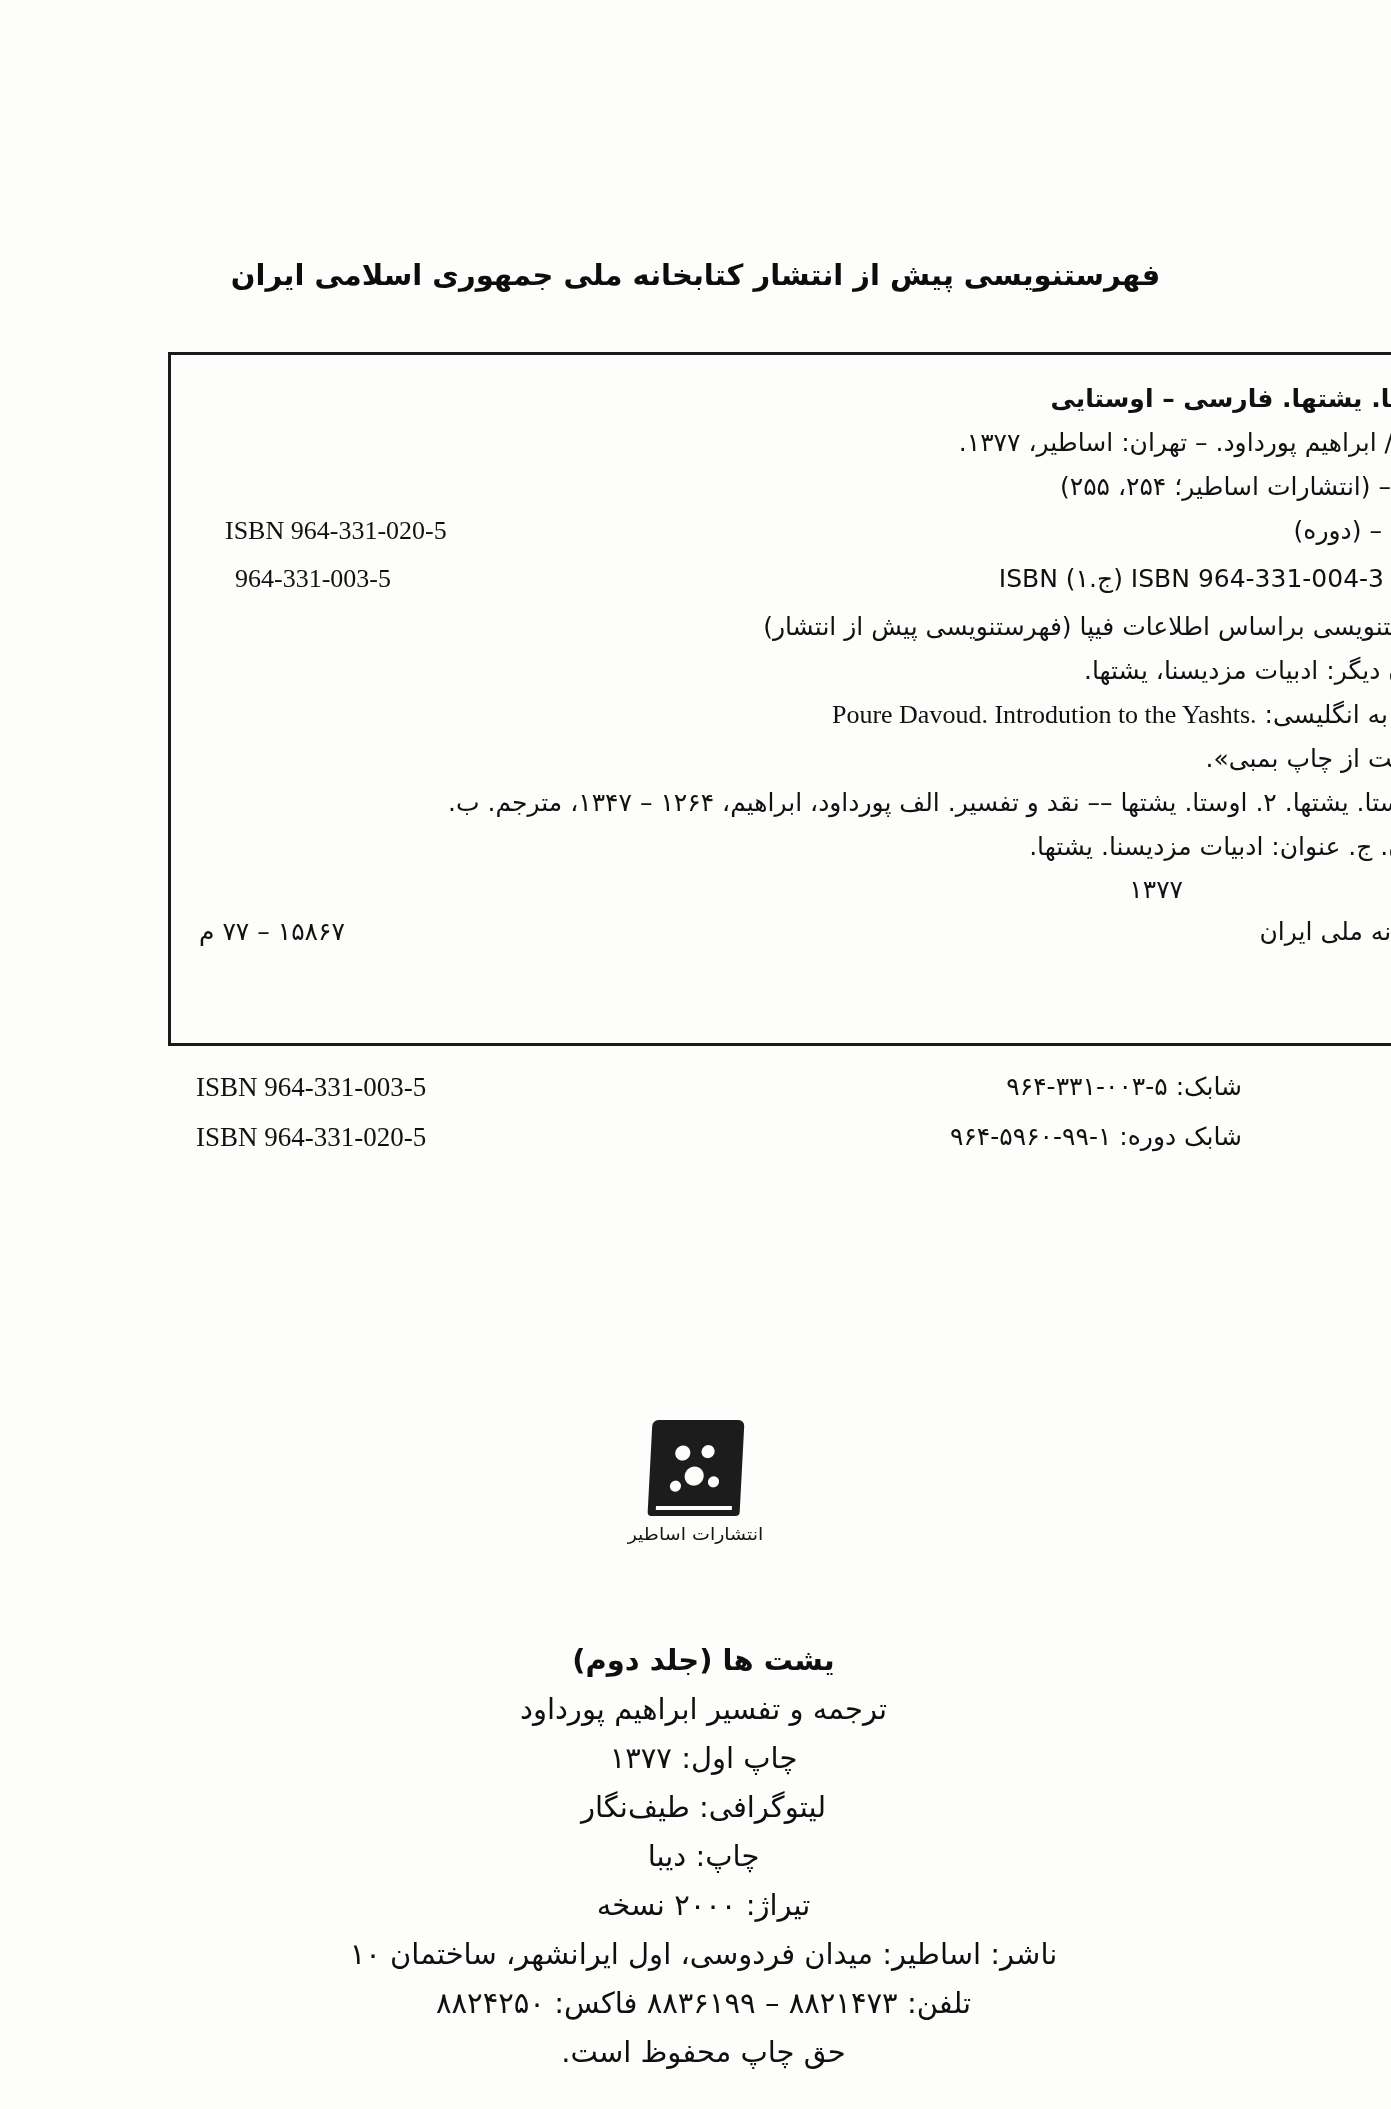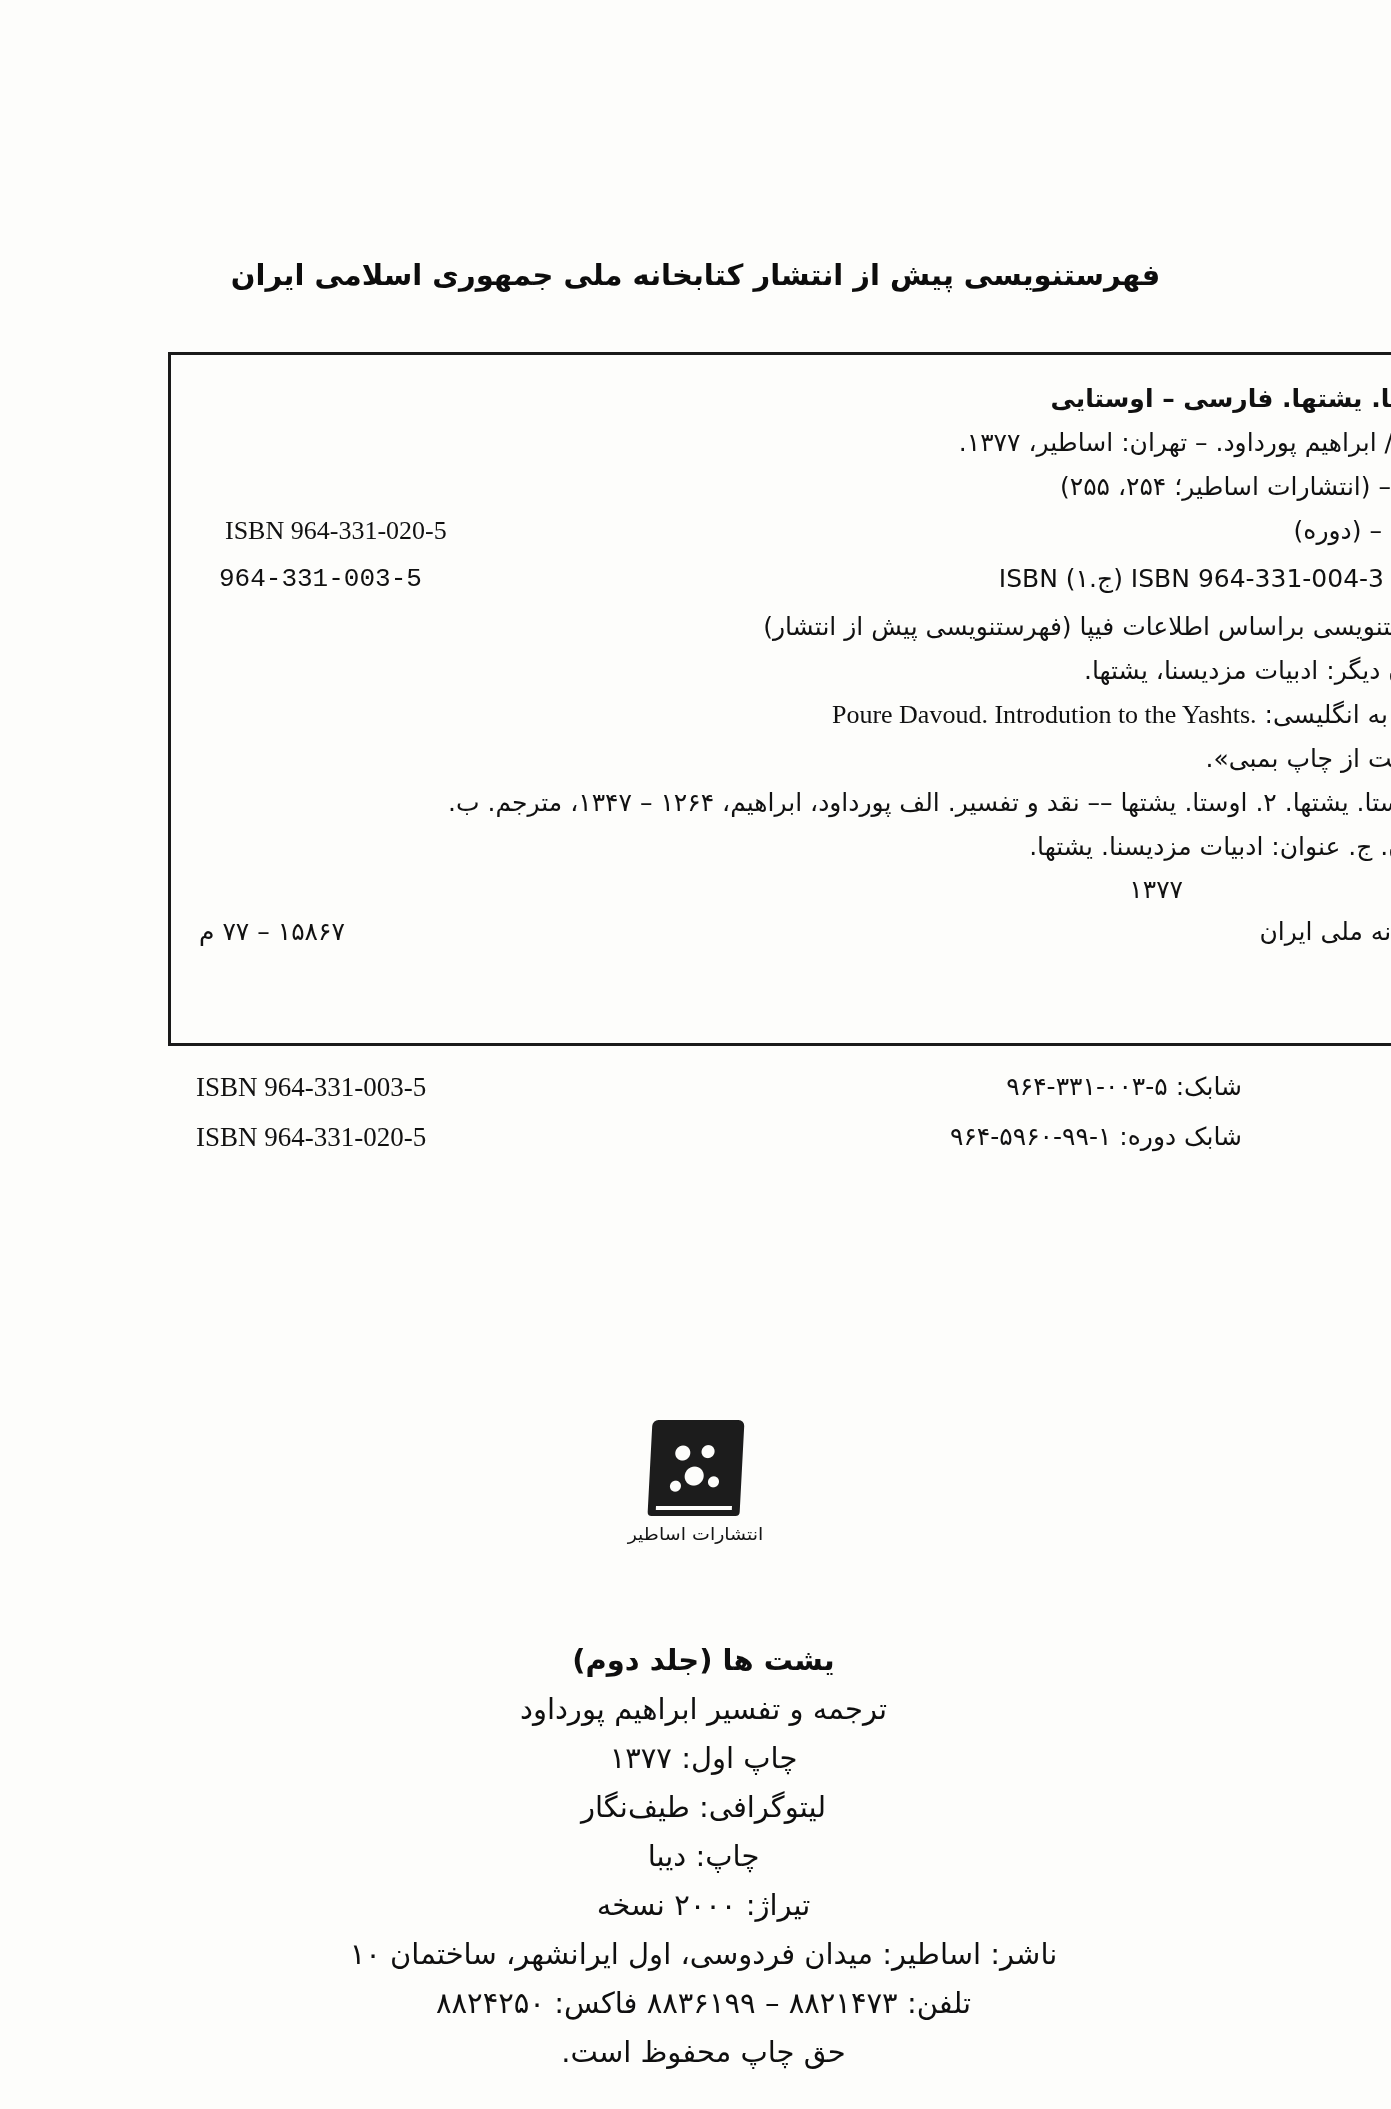--- a/index.html
+++ b/index.html
@@ -81,21 +81,21 @@
     direction: rtl;
   }
   .isbn-row .ltr-part {
     position: absolute;
     top: 0;
     direction: ltr;
     font-family: "Liberation Serif", "DejaVu Serif", serif;
     font-size: 26px;
   }
   .isbn-row-1 .ltr-part { left: 26px; }
-  .isbn-row-2 .ltr-part { left: 20px; font-family: Liberation Mono, monospace; }
+  .isbn-row-2 .ltr-part { left: 36px; }
 
   .eng-line {
     font-size: 25px;
     line-height: 44px;
     direction: rtl;
     text-align: right;
     white-space: nowrap;
   }
   .eng-line .eng {
     font-family: "Liberation Serif", "DejaVu Serif", serif;

